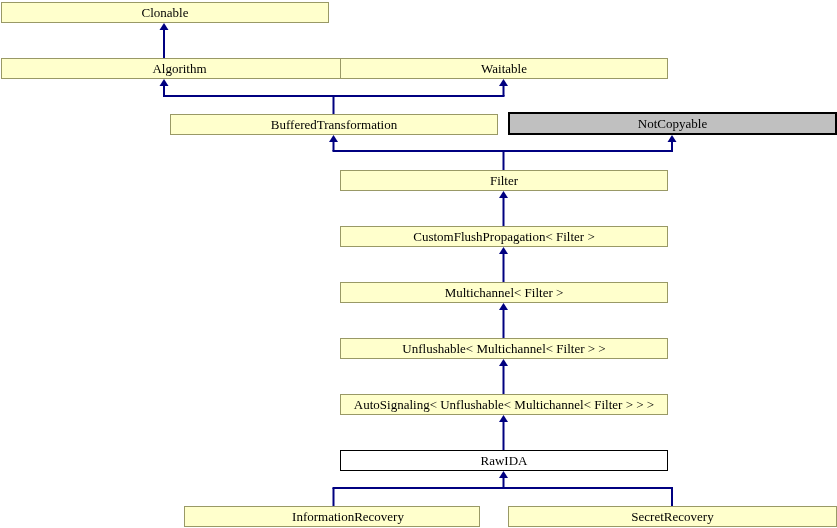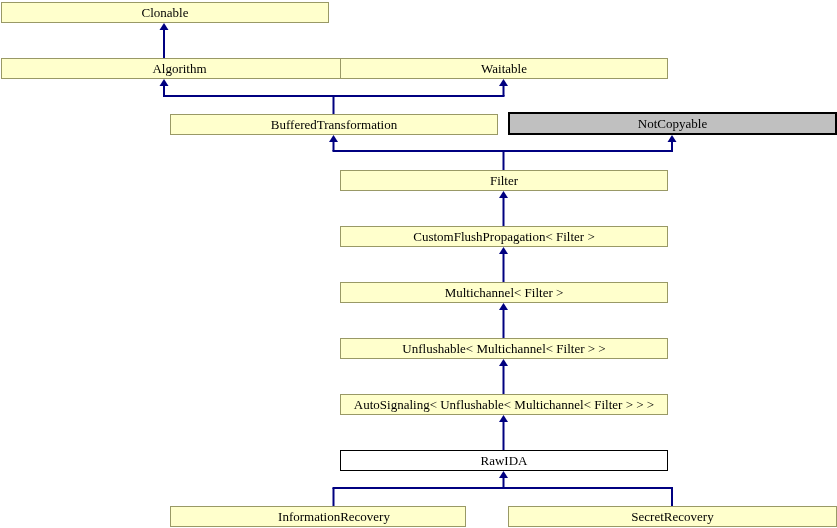--- a/index.html
+++ b/index.html
@@ -86,16 +86,16 @@
   <div class="node" style="left:1px;   top:58px;  width:357px;">Algorithm</div>
   <div class="node" style="left:340px; top:58px;  width:328px;">Waitable</div>
   <div class="node" style="left:170px; top:114px; width:328px;">BufferedTransformation</div>
   <div class="node undocumented" style="left:508px; top:112px; width:329px;">NotCopyable</div>
   <div class="node" style="left:340px; top:170px; width:328px;">Filter</div>
   <div class="node" style="left:340px; top:226px; width:328px;">CustomFlushPropagation&lt; Filter &gt;</div>
   <div class="node" style="left:340px; top:282px; width:328px;">Multichannel&lt; Filter &gt;</div>
   <div class="node" style="left:340px; top:338px; width:328px;">Unflushable&lt; Multichannel&lt; Filter &gt; &gt;</div>
   <div class="node" style="left:340px; top:394px; width:328px;">AutoSignaling&lt; Unflushable&lt; Multichannel&lt; Filter &gt; &gt; &gt;</div>
   <div class="node current" style="left:340px; top:450px; width:328px;">RawIDA</div>
-  <div class="node" style="left:170px; top:506px; width:296px;padding-left:32px;">InformationRecovery</div>
+  <div class="node" style="left:184px; top:506px; width:296px;padding-left:32px;">InformationRecovery</div>
   <div class="node" style="left:508px; top:506px; width:329px;text-align:center;">SecretRecovery</div>
 
 </div>
 
 </body></html>

